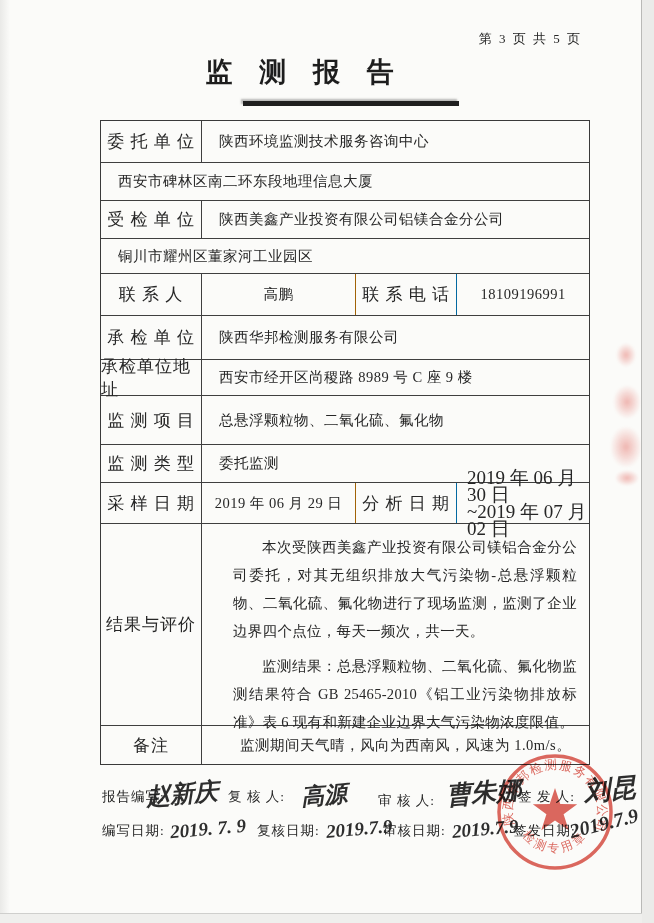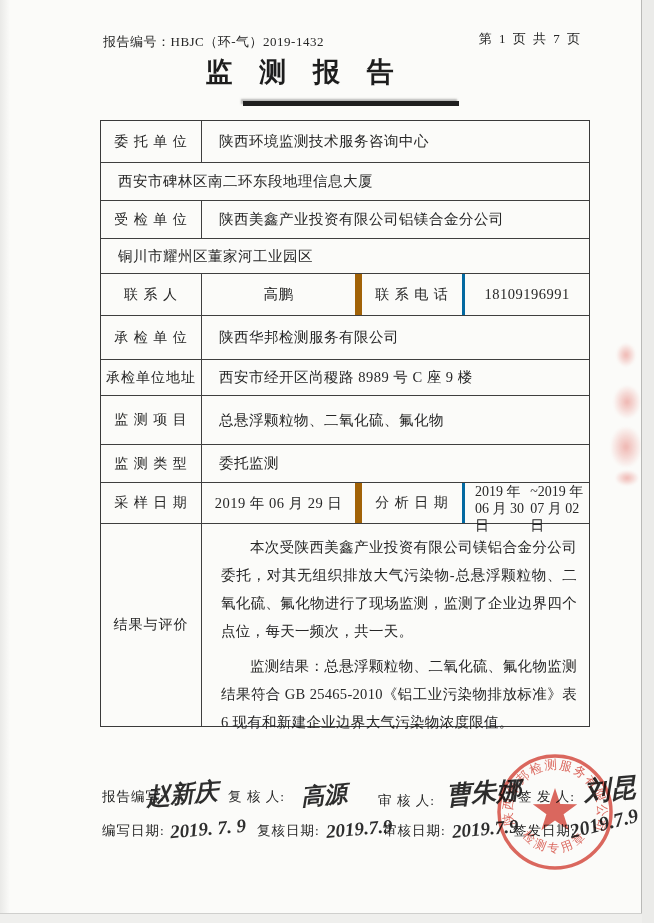--- a/index.html
+++ b/index.html
@@ -23,49 +23,48 @@
   .doc-title{position:absolute;left:0;top:54px;width:609px;text-align:center;
     font-size:27px;font-weight:700;letter-spacing:10px;color:#1d1d1d;margin:0;}
   .title-underline{position:absolute;left:243px;top:101px;width:216px;height:5px;
     background:#1f1f1f;box-shadow:-2px -2px 2px rgba(120,120,120,.5);}
   
   .tbl{position:absolute;left:100px;top:120px;width:488px;border:1.5px solid #3a3a3a;}
   .tr{display:flex;border-bottom:1px solid #3f3f3f;box-sizing:border-box;}
   .tr:last-child{border-bottom:none;}
   .th{width:100px;min-width:100px;border-right:1px solid #3f3f3f;
     display:flex;align-items:center;justify-content:center;
-    font-size:14px;letter-spacing:1px;text-align:right;}
+    font-size:17px;letter-spacing:1px;text-align:left;}
   .td{flex:1;display:flex;align-items:center;padding-left:17px;
     font-size:14.5px;letter-spacing:.5px;}
   .td-mid{width:153px;min-width:153px;flex:none;justify-content:center;padding-left:0;
-    border-right:7px solid #a16207;}
-  .th2{border-left:none;border-right:3px solid #0369a1;}
+    border-right:1px solid #a16207;}
+  .th2{border-left:none;border-right:1px solid #0369a1;}
   .td-last{padding-left:0;justify-content:center;}
-  .td-2line{justify-content:center;align-items:flex-start;
-    padding-left:10px;font-size:14px;line-height:17px;letter-spacing:0;}
+  .td-2line{flex-direction:column;justify-content:center;align-items:flex-start;
+    padding-left:10px;font-size:19px;line-height:17px;letter-spacing:0;}
   .result-cell{display:block;padding:9px 12px 0 15px;}
-  .result-cell p{margin:0 0 7px 4px;text-indent:2em;font-size:14.5px;line-height:28px;
+  .result-cell p{margin:0 0 7px 16px;text-indent:2em;font-size:14.5px;line-height:28px;
     text-align:justify;letter-spacing:.3px;}
   .remark-cell{padding-left:38px;}
   
   .sig{position:absolute;font-size:13.5px;letter-spacing:1px;white-space:nowrap;}
   .hand{position:absolute;font-style:italic;font-weight:700;color:#1c1c1c;
     transform:rotate(-5deg);white-space:nowrap;opacity:.92;}
   
   .stamp{position:absolute;left:487px;top:744px;mix-blend-mode:multiply;opacity:.85;}
   .remnant{position:absolute;filter:blur(1.2px);opacity:.5;
     background:radial-gradient(closest-side, rgba(222,80,70,.8), rgba(222,80,70,0));}
 </style>
 </head>
 <body>
 
 <div class="scan">
 
-  <div class="hdr-left">报告编号：HBJC（环-气）2019-1432</div>
-  <div class="hdr-right">第 1 页 共 7 页</div>
+  <div class="hdr-right">第 3 页 共 5 页</div>
   <h1 class="doc-title">监 测 报 告</h1>
   <div class="title-underline"></div>
 
   <div class="tbl">
 
     <div class="tr" style="height:42px">
       <div class="th">委 托 单 位</div>
       <div class="td">陕西环境监测技术服务咨询中心</div>
     </div>
 
@@ -120,20 +119,24 @@
     </div>
 
     <div class="tr" style="height:202px">
       <div class="th">结果与评价</div>
       <div class="td result-cell">
         <p>本次受陕西美鑫产业投资有限公司镁铝合金分公司委托，对其无组织排放大气污染物-总悬浮颗粒物、二氧化硫、氟化物进行了现场监测，监测了企业边界四个点位，每天一频次，共一天。</p>
         <p>监测结果：总悬浮颗粒物、二氧化硫、氟化物监测结果符合 GB 25465-2010《铝工业污染物排放标准》表 6 现有和新建企业边界大气污染物浓度限值。</p>
       </div>
     </div>
 
+    <div class="tr" style="height:38px">
+      <div class="th">备注</div>
+      <div class="td remark-cell">监测期间天气晴，风向为西南风，风速为 1.0m/s。</div>
+    </div>
 
   </div>
 
   <div>
     <span class="sig" style="left:102px;top:788px">报告编写:</span>
     <span class="hand" style="left:146px;top:778px;font-size:24px">赵新庆</span>
     <span class="sig" style="left:228px;top:788px">复 核 人:</span>
     <span class="hand" style="left:301px;top:780px;font-size:23px">高源</span>
     <span class="sig" style="left:378px;top:792px">审 核 人:</span>
     <span class="hand" style="left:446px;top:776px;font-size:25px">曹朱娜</span>

